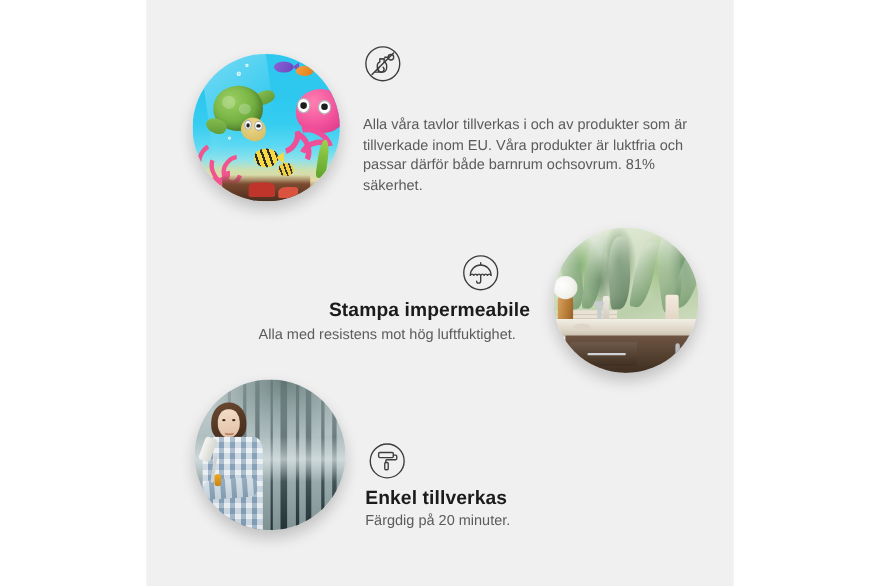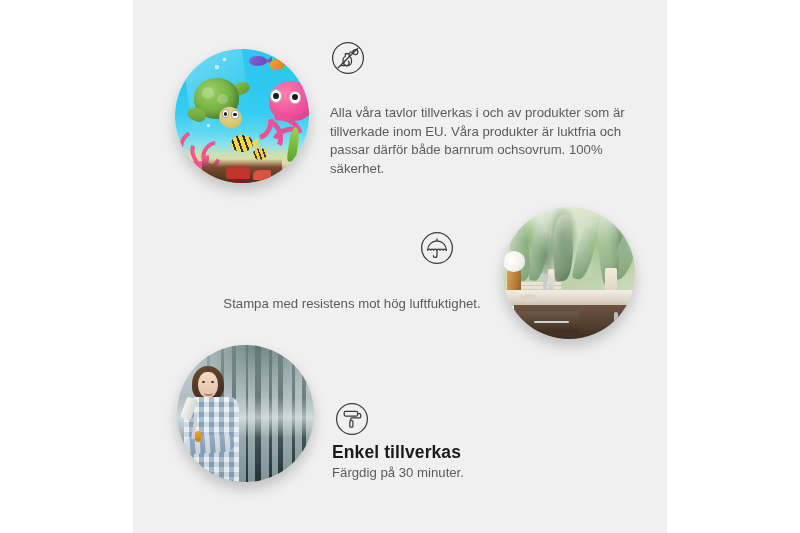--- a/index.html
+++ b/index.html
@@ -433,21 +433,21 @@
       <path d="M12.2 26.2h6.6a3.9 3.9 0 0 0 3.9-3.9v-1.9a3.9 3.9 0 0 0-2.3-3.55V14.1h-3.9v2.75A3.9 3.9 0 0 0 14.2 20.4v1.9a3.9 3.9 0 0 0 3.9 3.9z" transform="translate(-1.2 -0.6)"></path>
       <path d="M15.6 13.5h4.2"></path>
       <path d="M19.8 12.1h3.4"></path>
       <circle cx="25.4" cy="12.1" r="2.5"></circle>
       <path d="M14.6 21.2a2.6 2.6 0 1 0 3.7-0.1"></path>
       <path d="M8.2 27.8 27.8 8.2" stroke-width="1.4"></path>
     </svg>
   </div>
 
 
-  <div class="feature-body" style="left:330px; top:104px; width:296px;">Alla våra tavlor tillverkas i och av produkter som är tillverkade inom EU. Våra produkter är luktfria och passar därför både barnrum ochsovrum. 100% säkerhet.</div>
+  <div class="feature-body" style="left:330px; top:104px; width:296px;">Alla våra tavlor tillverkas i och av produkter som är tillverkade inom EU. Våra produkter är luktfria och passar därför både barnrum ochsovrum. 81% säkerhet.</div>
 
   <div class="circle-img" style="left:503px; top:207px; width:132px; height:132px;">
     <div class="scene">
       <div class="bath-wall"></div>
       <div class="leaf lf1"></div>
       <div class="leaf lf2"></div>
       <div class="leaf lf3"></div>
       <div class="leaf lf4"></div>
       <div class="leaf lf5"></div>
       <div class="leaf lf6"></div>
@@ -471,22 +471,23 @@
   <div class="feature-icon" style="left:419px; top:230px;">
     <svg viewBox="0 0 36 36" fill="none" stroke="#3d3d3d" stroke-width="1.25" stroke-linecap="round" stroke-linejoin="round">
       <circle cx="18" cy="18" r="15.4"></circle>
       <path d="M8.6 20.3a9.4 9.4 0 0 1 18.8 0"></path>
       <path d="M8.6 20.3c.9-1.5 2.2-1.5 3.1 0 .9-1.5 2.2-1.5 3.1 0 .9-1.5 2.2-1.5 3.2 0 .9-1.5 2.2-1.5 3.1 0 .9-1.5 2.2-1.5 3.1 0 .9-1.5 2.2-1.5 3.2 0"></path>
       <path d="M18 20.3v5.1a2 2 0 0 1-2 2 1.7 1.7 0 0 1-1.7-1.7"></path>
       <path d="M18 10.9V8.9"></path>
     </svg>
   </div>
 
-
-  <div class="feature-body" style="left:222px; top:295px; width:260px; text-align:center;">Stampa med resistens mot hög luftfuktighet.</div>
+  <div class="feature-title" style="left:299px; top:271px;">Stampa impermeabile</div>
+
+  <div class="feature-body" style="left:222px; top:295px; width:260px; text-align:center;">Alla med resistens mot hög luftfuktighet.</div>
 
   <div class="circle-img" style="left:177px; top:345px; width:137px; height:137px;">
     <div class="scene">
       <div class="forest-bg"></div>
       <div class="trunk t9"></div>
       <div class="trunk t1"></div>
       <div class="trunk t2"></div>
       <div class="trunk t3"></div>
       <div class="trunk t4"></div>
       <div class="trunk t5"></div>
@@ -513,15 +514,15 @@
     <svg viewBox="0 0 36 36" fill="none" stroke="#3d3d3d" stroke-width="1.25" stroke-linecap="round" stroke-linejoin="round">
       <circle cx="18" cy="18" r="15.4"></circle>
       <rect x="10.2" y="10.4" width="13.4" height="4.6" rx="1.2"></rect>
       <path d="M23.6 12.7h2.1a1 1 0 0 1 1 1v2.2a1 1 0 0 1-1 1h-8a1 1 0 0 0-1 1v1.6"></path>
       <rect x="15.8" y="19.5" width="3.1" height="6.6" rx="0.9"></rect>
     </svg>
   </div>
 
   <div class="feature-title" style="left:332px; top:442px;">Enkel tillverkas</div>
 
-  <div class="feature-body" style="left:332px; top:464px; width:200px;">Färgdig på 30 minuter.</div>
+  <div class="feature-body" style="left:332px; top:464px; width:200px;">Färgdig på 20 minuter.</div>
 
 </div>
 
 </body></html>

